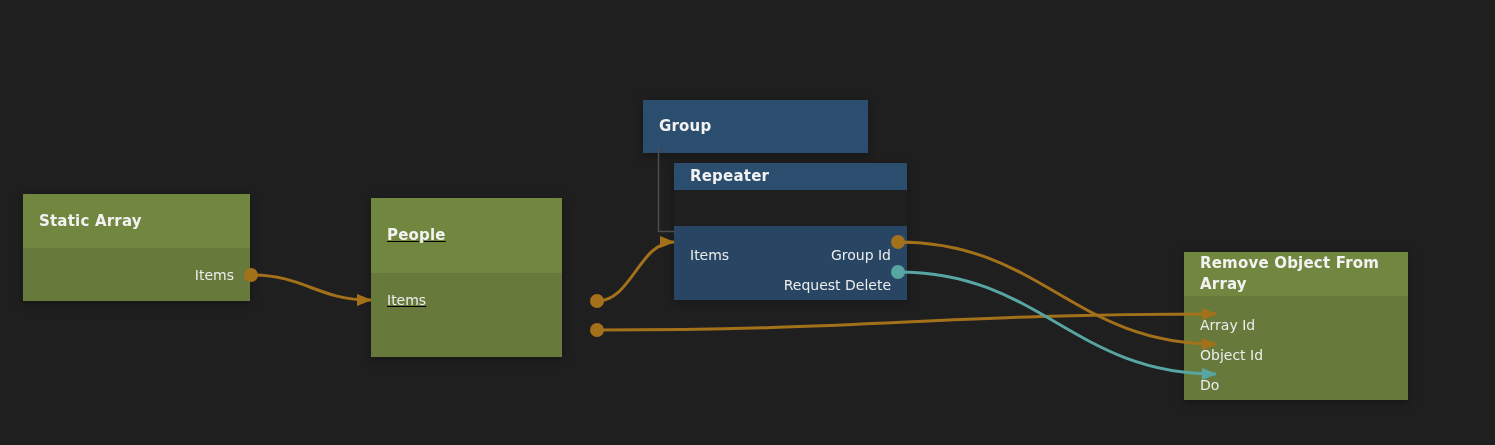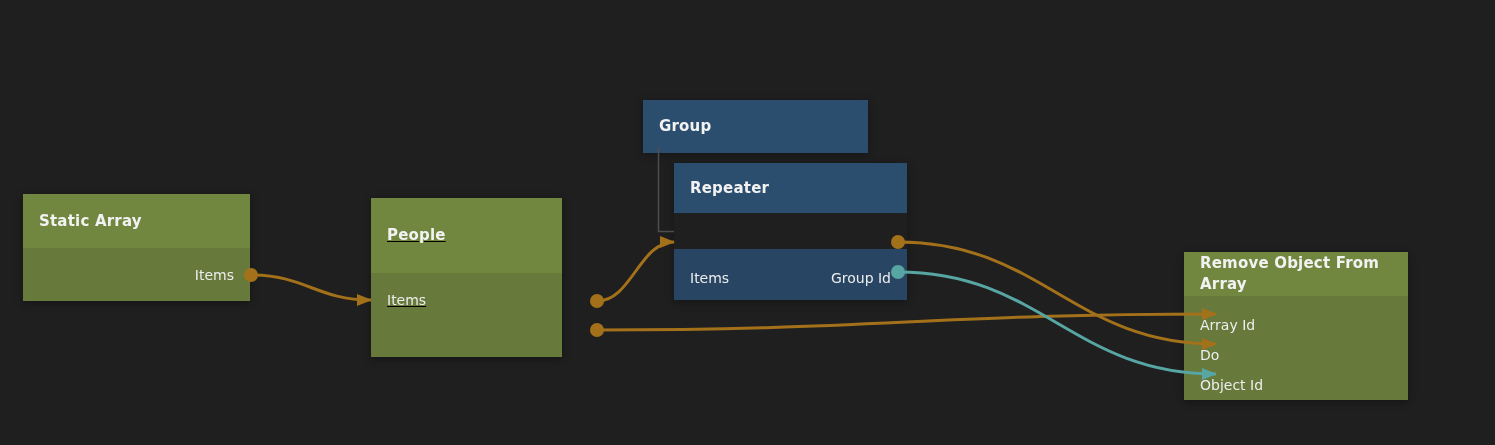--- a/index.html
+++ b/index.html
@@ -106,36 +106,39 @@
 
   <div class="node blue" style="left:674px; top:163px; width:233px; height:137px;gap:36px;">
     <div class="node-header" style="height:50px;">
       <div class="node-title">Repeater</div>
     </div>
     <div class="node-body" style="padding-top:14px;">
       <div class="port-row between">
         <span class="port-label">Items</span>
         <span class="port-label">Group Id</span>
       </div>
+      <div class="port-row right">
+        <span class="port-label">Request Delete</span>
+      </div>
     </div>
   </div>
 
   <div class="node green" style="left:1184px; top:212px; width:224px; height:148px;margin-top:40px;">
     <div class="node-header" style="height:73px;">
       <div class="node-title">Remove Object From Array</div>
     </div>
     <div class="node-body" style="padding-top:14px;">
       <div class="port-row left">
         <span class="port-label">Array Id</span>
       </div>
       <div class="port-row left">
-        <span class="port-label">Do</span>
+        <span class="port-label">Object Id</span>
       </div>
       <div class="port-row left">
-        <span class="port-label">Object Id</span>
+        <span class="port-label">Do</span>
       </div>
     </div>
   </div>
 
   <svg id="wires" width="1495" height="445">
     <defs>
       <marker id="arrow-orange" markerUnits="userSpaceOnUse" markerWidth="16" markerHeight="12" refX="14" refY="6" orient="auto">
         <path d="M0,0 L15,6 L0,12 Z" fill="#a4711b"></path>
       </marker>
       <marker id="arrow-teal" markerUnits="userSpaceOnUse" markerWidth="16" markerHeight="12" refX="14" refY="6" orient="auto">

